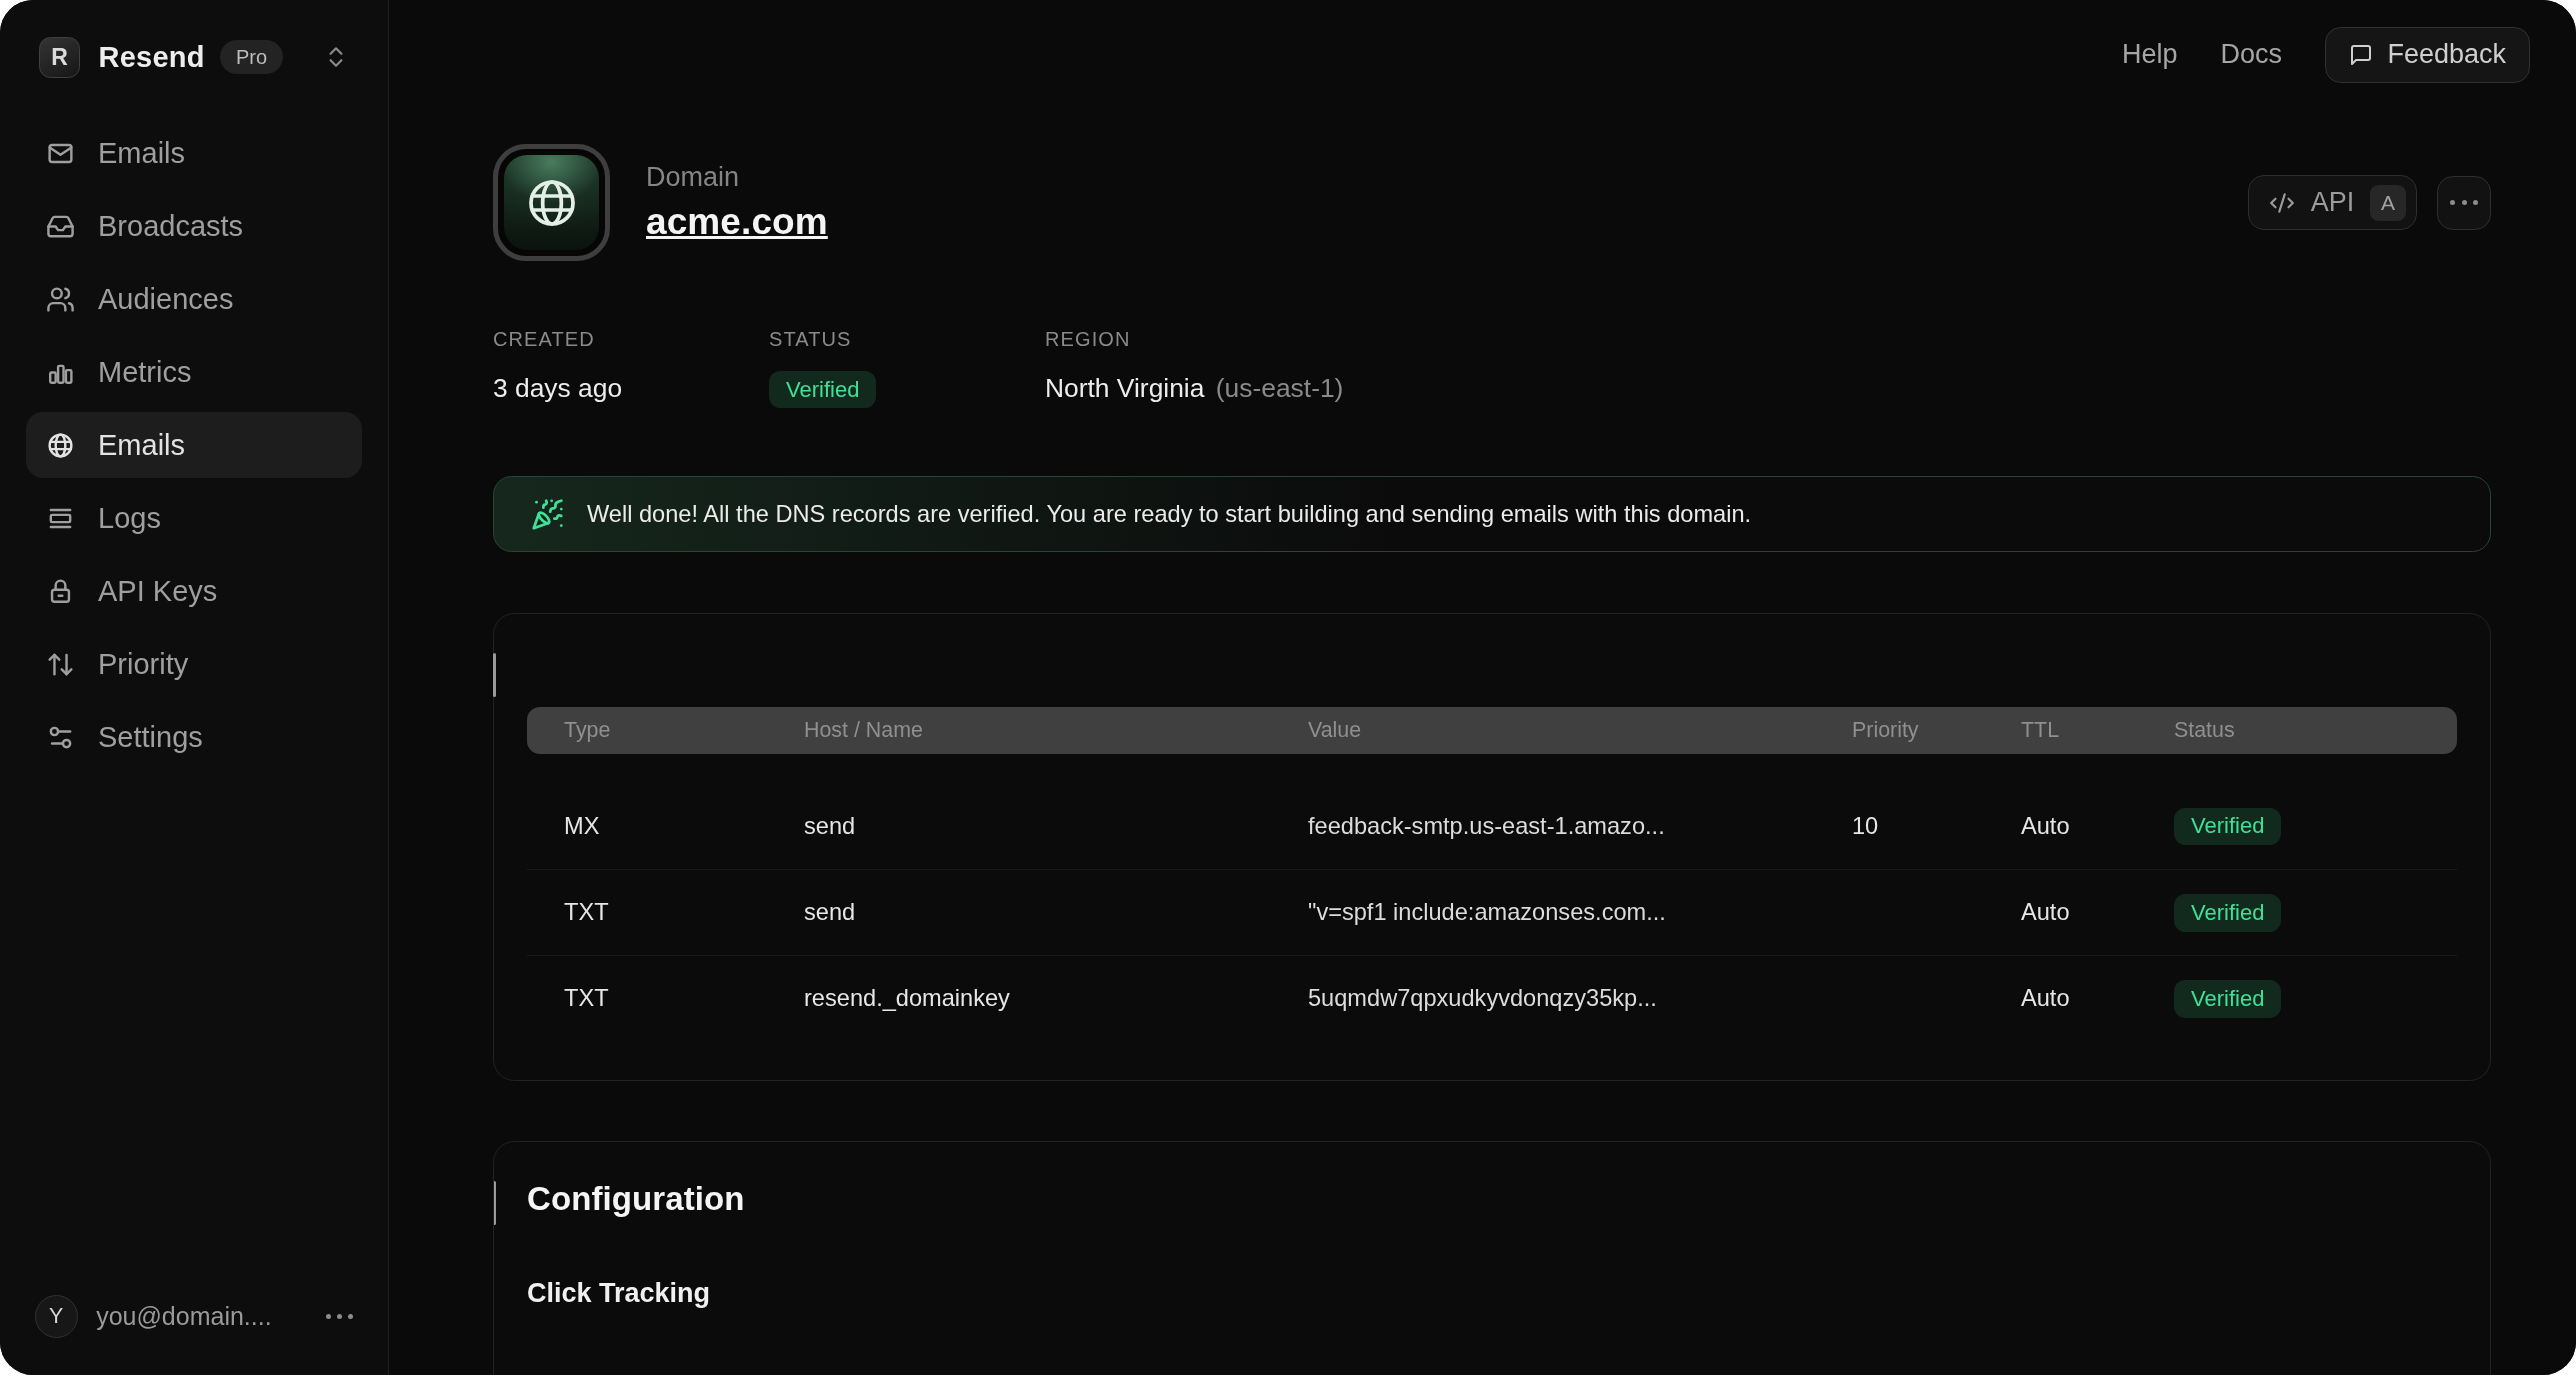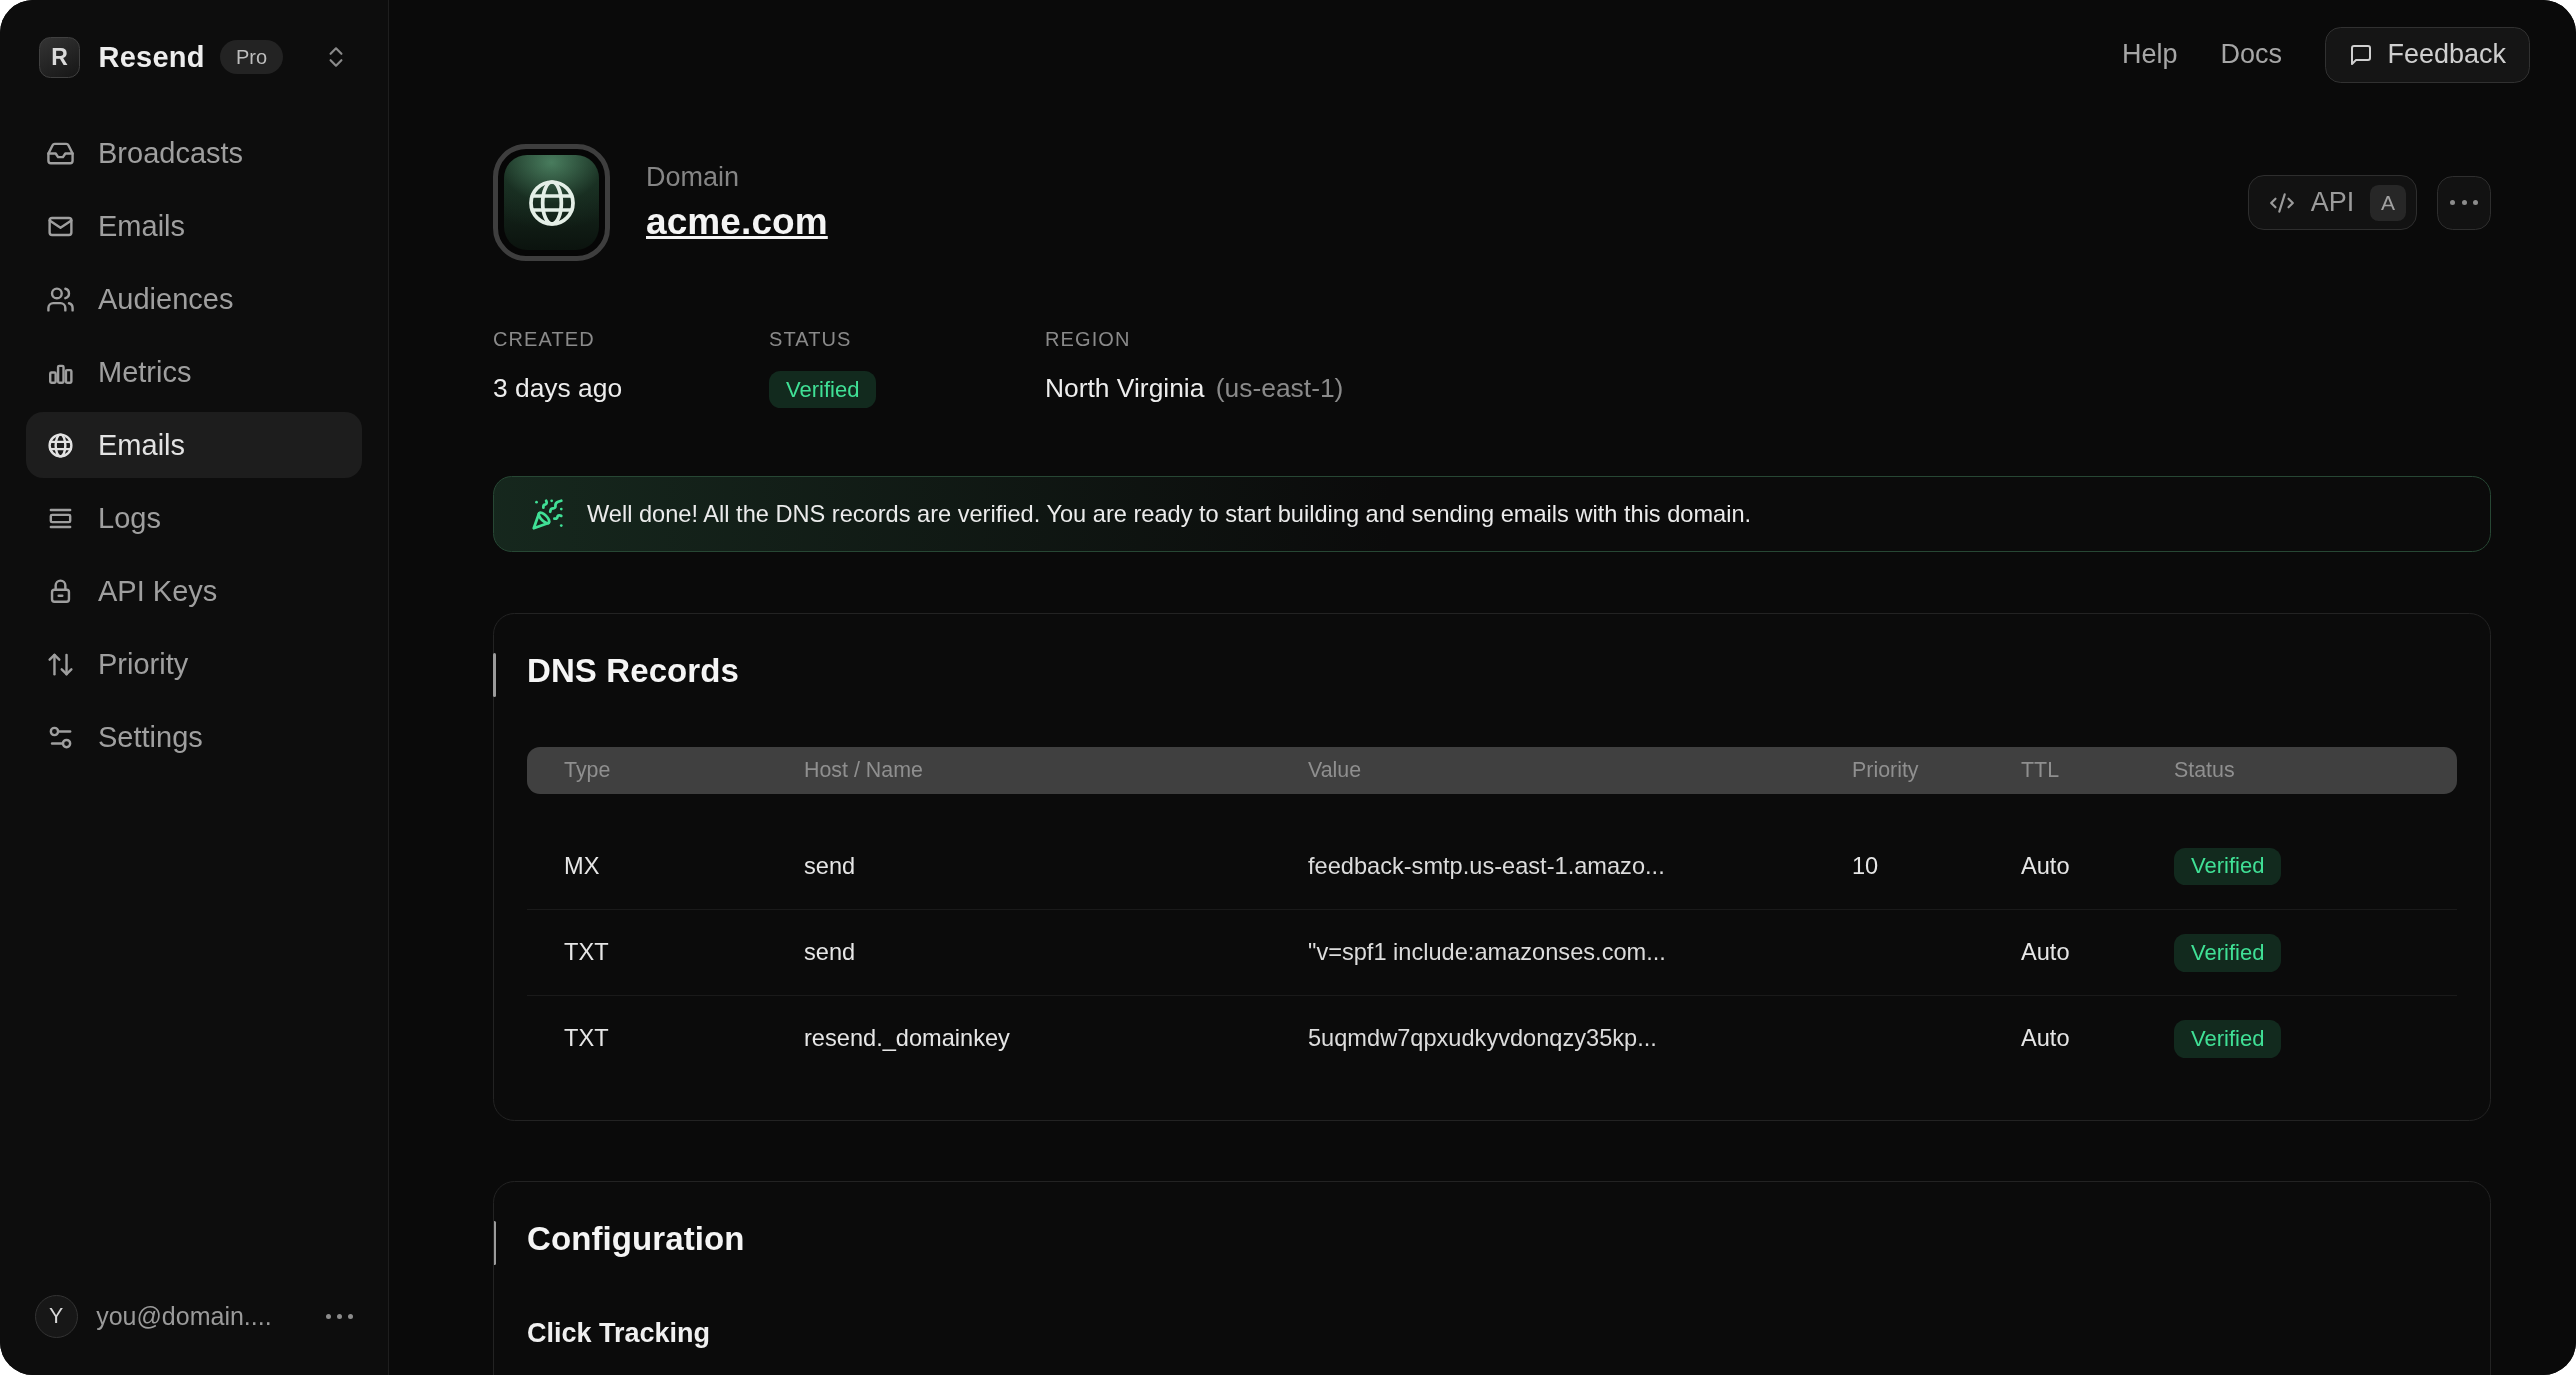--- a/index.html
+++ b/index.html
@@ -120,31 +120,31 @@
         <svg viewBox="0 0 24 24">
             <path d="m7 15 5 5 5-5"></path>
             <path d="m7 9 5-5 5 5"></path>
           </svg>
       </div>
     </div>
 
     <nav>
       <div class="nav-item">
         <svg viewBox="0 0 24 24">
+            <rect x="3" y="5" width="18" height="14" rx="2"></rect>
+            <path d="m3 7 9 6 9-6"></path>
+          </svg>
+        <span>Emails</span>
+      </div>
+      <div class="nav-item">
+        <svg viewBox="0 0 24 24">
             <path d="M22 12h-6l-2 3h-4l-2-3H2"></path>
             <path d="M5.45 5.11 2 12v6a2 2 0 0 0 2 2h16a2 2 0 0 0 2-2v-6l-3.45-6.89A2 2 0 0 0 16.76 4H7.24a2 2 0 0 0-1.79 1.11z"></path>
           </svg>
         <span>Broadcasts</span>
-      </div>
-      <div class="nav-item">
-        <svg viewBox="0 0 24 24">
-            <rect x="3" y="5" width="18" height="14" rx="2"></rect>
-            <path d="m3 7 9 6 9-6"></path>
-          </svg>
-        <span>Emails</span>
       </div>
       <div class="nav-item">
         <svg viewBox="0 0 24 24">
             <path d="M16 21v-2a4 4 0 0 0-4-4H6a4 4 0 0 0-4 4v2"></path>
             <circle cx="9" cy="7" r="4"></circle>
             <path d="M22 21v-2a4 4 0 0 0-3-3.87"></path>
             <path d="M16 3.13a4 4 0 0 1 0 7.75"></path>
           </svg>
         <span>Audiences</span>
       </div>
@@ -292,21 +292,20 @@
           <path d="m22 2-2.24.75a2.9 2.9 0 0 0-1.96 3.12c.1.86-.57 1.63-1.45 1.63h-.38c-.86 0-1.6.6-1.76 1.44L14 10"></path>
           <path d="m22 13-.82-.33c-.86-.34-1.82.2-1.98 1.11c-.11.7-.72 1.22-1.43 1.22H17"></path>
           <path d="m11 2 .33.82c.34.86-.2 1.82-1.11 1.98c-.7.11-1.22.72-1.22 1.43V7"></path>
           <path d="M11 13c1.93 1.93 2.83 4.17 2 5-.83.83-3.07-.07-5-2-1.93-1.93-2.83-4.17-2-5 .83-.83 3.07.07 5 2Z"></path>
         </svg>
         <span class="banner-text">Well done! All the DNS records are verified. You are ready to start building and sending emails with this domain.</span>
       </div>
 
       <section class="card dns-card">
         <div class="card-notch"></div>
-        <h2 class="card-title">DNS Records</h2>
 
         <div class="trow thead">
           <span>Type</span>
           <span>Host / Name</span>
           <span>Value</span>
           <span>Priority</span>
           <span>TTL</span>
           <span>Status</span>
         </div>
 

